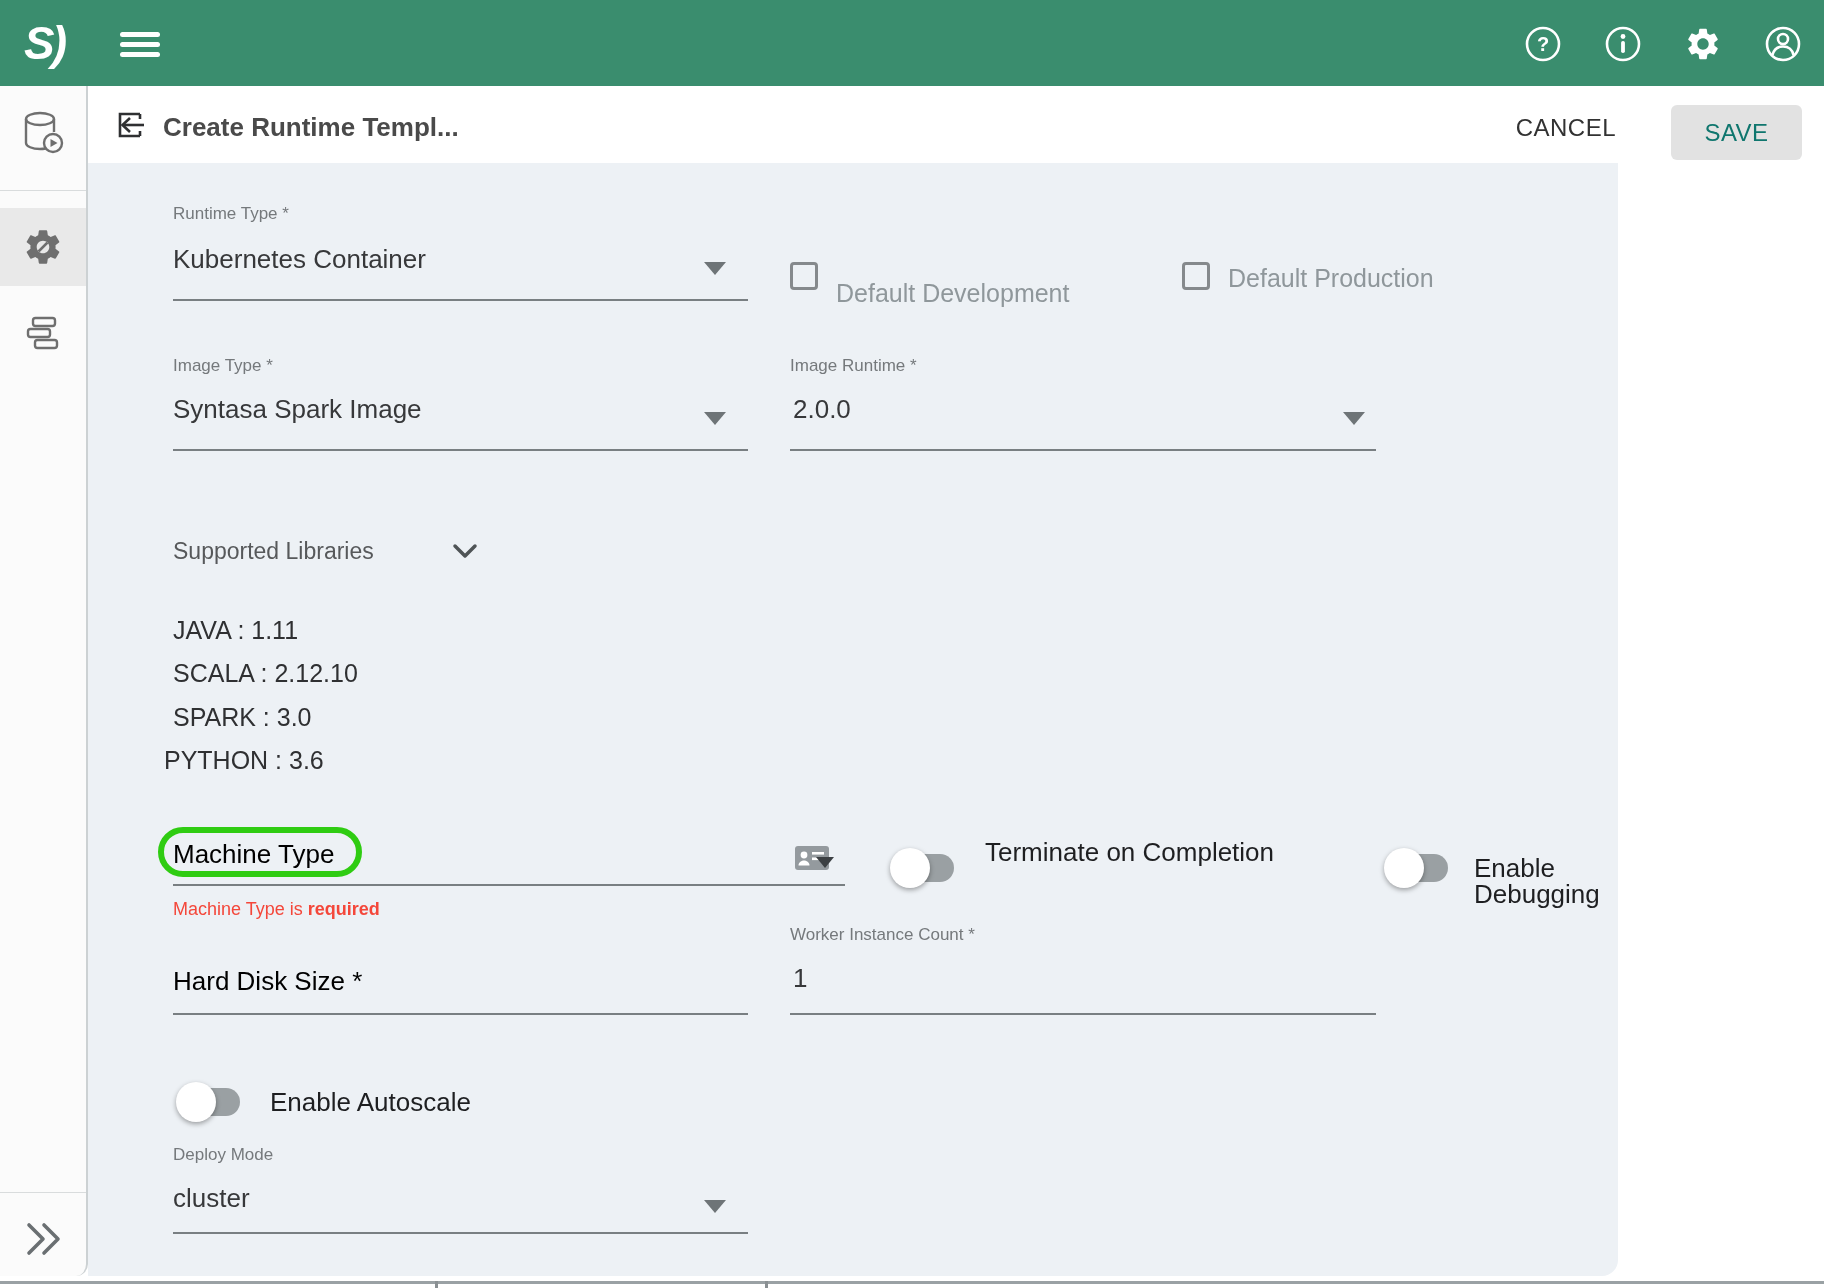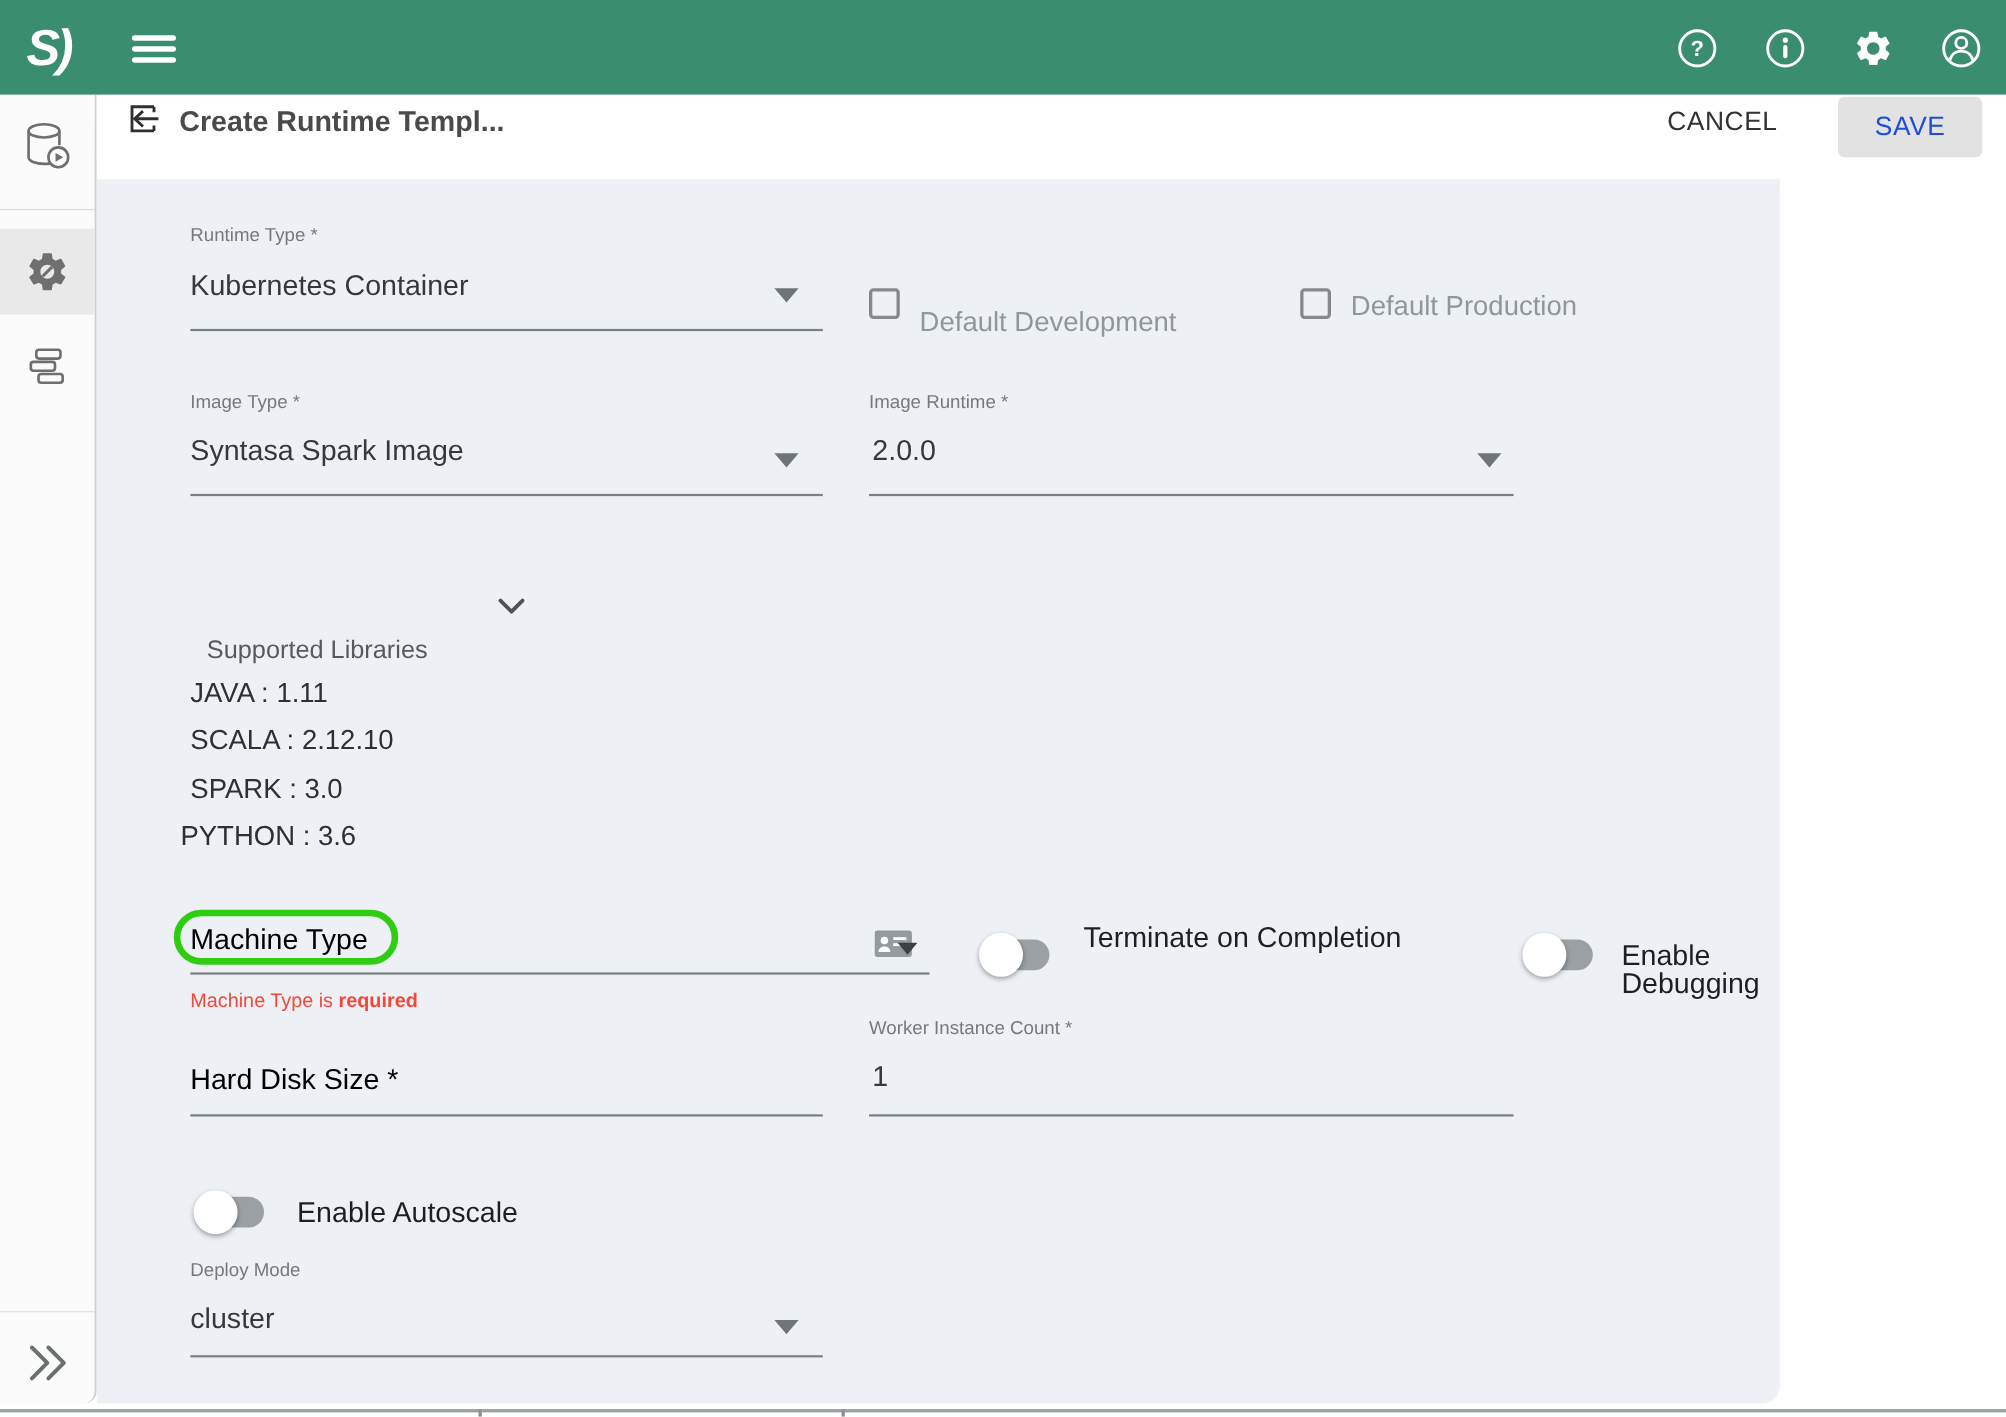--- a/index.html
+++ b/index.html
@@ -10,28 +10,28 @@
   
   .header { position:absolute; left:0; top:0; width:1824px; height:86px; background:#3a8d6e; z-index:5; }
   .logo { position:absolute; left:24px; top:16px; color:#fff; font-size:46px; font-weight:bold;
           font-style:italic; letter-spacing:-3px; }
   .hamburger { position:absolute; left:120px; top:32px; width:40px; height:24px; cursor:pointer; }
   .hamburger span { display:block; width:40px; height:5px; background:#fff; border-radius:3px; margin-bottom:5px; }
   .hdr-icons { position:absolute; right:22px; top:25px; display:flex; gap:42px; align-items:center; }
   .hdr-icon { width:38px; height:38px; cursor:pointer; }
 
   
-  .toolbar { position:absolute; left:88px; top:69px; width:1736px; height:77px; background:#fff; z-index:4;padding-left:31px; }
+  .toolbar { position:absolute; left:88px; top:86px; width:1736px; height:77px; background:#fff; z-index:4;padding-left:31px; }
   .back-btn { position:absolute; left:25px; top:22px; width:34px; height:34px; cursor:pointer; }
   .page-title { position:absolute; left:75px; top:26px; font-size:26px; font-weight:700; color:#4a4a4a; }
   .cancel-btn { position:absolute; right:208px; top:28px; font-size:24px; font-weight:400; color:#323232;
                 letter-spacing:0.5px; cursor:pointer; background:none; border:none;
                 font-family:"Liberation Sans", sans-serif; }
   .save-btn { position:absolute; right:22px; top:19px; width:131px; height:55px; background:#e2e2e2;
-              border:none; border-radius:6px; font-size:24px; font-weight:500; color:#1d4ed8;
+              border:none; border-radius:6px; font-size:24px; font-weight:500; color:#0f766e;
               letter-spacing:0.5px; font-family:"Liberation Sans", sans-serif; }
 
   
   .sidebar { position:absolute; left:0; top:86px; width:88px; height:1190px; background:#fbfbfb;
              border-right:2px solid #ccd1d3; border-radius:0 0 12px 0; z-index:3; }
   .side-item { position:absolute; left:0; width:86px; display:flex; justify-content:center; align-items:center; cursor:pointer; }
   .si-1 { top:12px; height:70px; }
   .side-divider { position:absolute; left:0; top:104px; width:86px; height:1px; background:#d9dcdd; }
   .si-2 { top:122px; height:78px; background:#e9e9e9; }
   .si-3 { top:212px; height:70px; }
@@ -89,21 +89,21 @@
     <div class="abs lbl" style="left:85px; top:194px;">Image Type *</div>
     <div class="abs val" style="left:85px; top:233px;">Syntasa Spark Image</div>
     <div class="abs caret" style="left:616px; top:249px;"></div>
     <div class="abs underline" style="left:85px; top:286px; width:575px;"></div>
 
     <div class="abs lbl" style="left:702px; top:194px;">Image Runtime *</div>
     <div class="abs val" style="left:705px; top:233px;">2.0.0</div>
     <div class="abs caret" style="left:1255px; top:249px;"></div>
     <div class="abs underline" style="left:702px; top:286px; width:586px;"></div>
 
-    <div class="abs section-hd" style="left:100px; top:377px;margin-top:39px;">Supported Libraries</div>
+    <div class="abs section-hd" style="left:85px; top:377px;">Supported Libraries</div>
     <svg class="abs" style="left:362px; top:379px;" width="30" height="20" viewBox="0 0 30 20">
       <polyline points="5,4 15,14 25,4" fill="none" stroke="#4f5456" stroke-width="3.5" stroke-linecap="round" stroke-linejoin="round"></polyline>
     </svg>
 
     <div class="abs lib-line" style="left:85px; top:455px;">JAVA : 1.11</div>
     <div class="abs lib-line" style="left:85px; top:498px;">SCALA : 2.12.10</div>
     <div class="abs lib-line" style="left:85px; top:542px;">SPARK : 3.0</div>
     <div class="abs lib-line" style="left:76px; top:585px;">PYTHON : 3.6</div>
 
     <div class="abs ph" style="left:85px; top:678px;">Machine Type</div>

